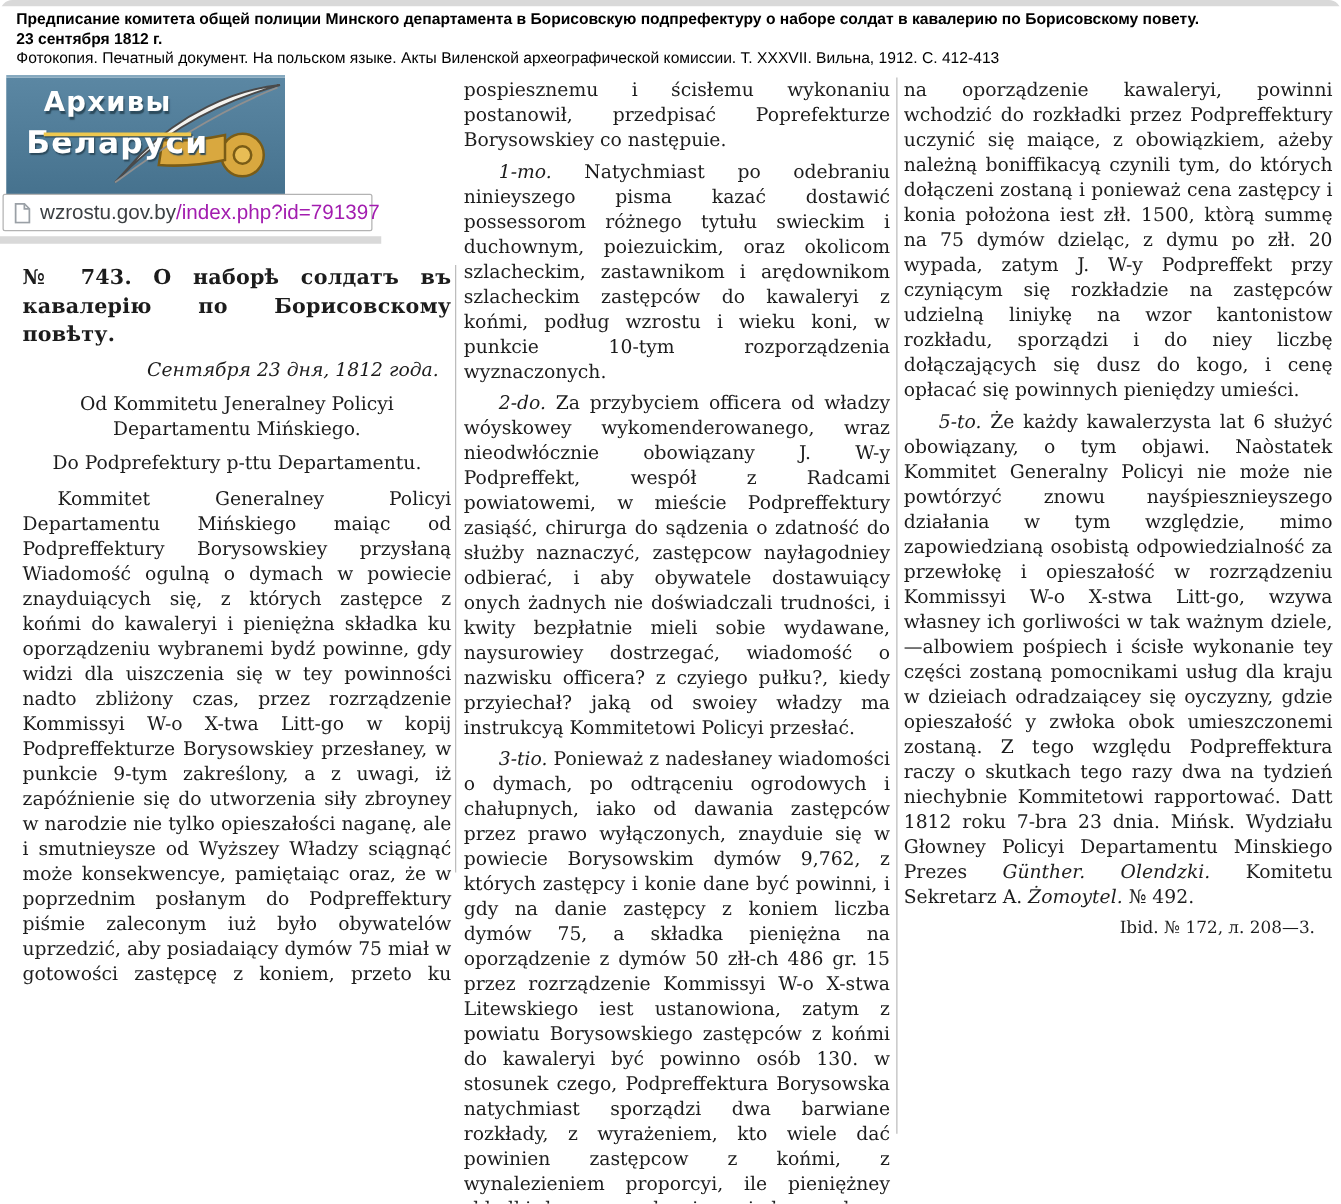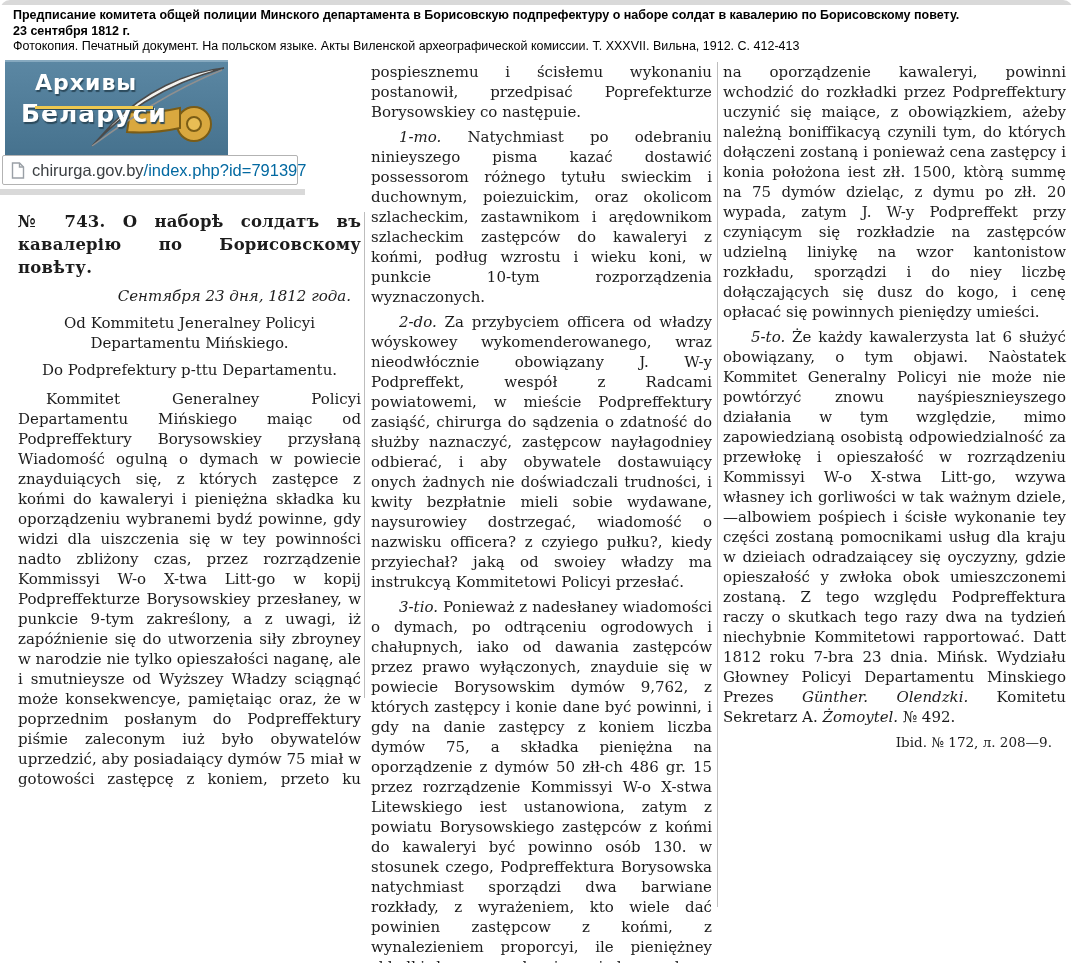--- a/index.html
+++ b/index.html
@@ -25,21 +25,21 @@
   .logo-underline{position:absolute;left:14px;top:36px;width:118px;height:3px;background:#eec84f;box-shadow:1px 1px 0 #2c4a5c;}
   .logo-line2{font-size:25px;letter-spacing:1px;margin-top:4px;}
 
   
   .urlbar{position:absolute;left:2px;top:155px;width:296px;height:30px;background:#fff;
           border:1px solid #b3b3b3;border-radius:2px;box-sizing:border-box;
           display:flex;align-items:center;padding-left:8px;cursor:text;}
   .urlbar .page-ic{margin-right:7px;flex:0 0 auto;}
   .url-text{font-size:16.5px;white-space:nowrap;}
   .url-domain{color:#3c4043;}
-  .url-path{color:#0369a1;}
+  .url-path{color:#a21caf;}
 
   
   .doc{position:absolute;left:0;top:0;width:1073px;height:963px;color:#1c1c1c;
        font-family:"DejaVu Serif","Liberation Serif",serif;}
   .col{position:absolute;text-align:justify;font-size:15px;line-height:20px;}
   .col1{left:18px;top:210px;width:343px;}
   .col2{left:371px;top:62px;width:341px;}
   .col3{left:723px;top:62px;width:343px;}
   .divider{position:absolute;width:1px;background:#9a9a9a;opacity:.65;}
   .divider1{left:364px;top:212px;height:486px;}
@@ -82,21 +82,21 @@
       <div class="logo-underline"></div>
       <div class="logo-line2">Беларуси</div>
     </div>
   </div>
 
   <div class="urlbar">
     <svg class="page-ic" width="14" height="17" viewBox="0 0 14 17" xmlns="http://www.w3.org/2000/svg">
       <path d="M1.5 1 h7 l4 4 v11 h-11 Z" fill="#ffffff" stroke="#9aa0a6" stroke-width="1.4"></path>
       <path d="M8.5 1 v4 h4" fill="none" stroke="#9aa0a6" stroke-width="1.4"></path>
     </svg>
-    <span class="url-text"><span class="url-domain">chirurga.gov.by</span><span class="url-path">/index.php?id=791397</span></span>
+    <span class="url-text"><span class="url-domain">wzrostu.gov.by</span><span class="url-path">/index.php?id=791397</span></span>
   </div>
 
   <div class="graystrip"></div>
 
   <div class="doc">
     <div class="divider divider1"></div>
     <div class="divider divider2"></div>
 
     <div class="col col1">
       <div class="doc-heading">№ 743. О наборѣ солдатъ въ кавалерію по Борисовскому повѣту.</div>
@@ -110,17 +110,17 @@
       <p class="para noindent">pospiesznemu i ścisłemu wykonaniu postanowił, przedpisać Poprefekturze Borysowskiey co następuie.</p>
       <p class="para"><i>1-mo.</i><span> Natychmiast po odebraniu ninieyszego pisma kazać dostawić possessorom różnego tytułu swieckim i duchownym, poiezuickim, oraz okolicom szlacheckim, zastawnikom i arędownikom szlacheckim zastępców do kawaleryi z końmi, podług wzrostu i wieku koni, w punkcie 10-tym rozporządzenia wyznaczonych.</span></p>
       <p class="para"><i>2-do.</i><span> Za przybyciem officera od władzy wóyskowey wykomenderowanego, wraz nieodwłócznie obowiązany J. W-y Podpreffekt, wespół z Radcami powiatowemi, w mieście Podpreffektury zasiąść, chirurga do sądzenia o zdatność do służby naznaczyć, zastępcow nayłagodniey odbierać, i aby obywatele dostawuiący onych żadnych nie doświadczali trudności, i kwity bezpłatnie mieli sobie wydawane, naysurowiey dostrzegać, wiadomość o nazwisku officera? z czyiego pułku?, kiedy przyiechał? jaką od swoiey władzy ma instrukcyą Kommitetowi Policyi przesłać.</span></p>
       <p class="para"><i>3-tio.</i><span> Ponieważ z nadesłaney wiadomości o dymach, po odtrąceniu ogrodowych i chałupnych, iako od dawania zastępców przez prawo wyłączonych, znayduie się w powiecie Borysowskim dymów 9,762, z których zastępcy i konie dane być powinni, i gdy na danie zastępcy z koniem liczba dymów 75, a składka pieniężna na oporządzenie z dymów 50 złł-ch 486 gr. 15 przez rozrządzenie Kommissyi W-o X-stwa Litewskiego iest ustanowiona, zatym z powiatu Borysowskiego zastępców z końmi do kawaleryi być powinno osób 130. w stosunek czego, Podpreffektura Borysowska natychmiast sporządzi dwa barwiane rozkłady, z wyrażeniem, kto wiele dać powinien zastępcow z końmi, z wynalezieniem proporcyi, ile pieniężney składki ku oporządzeniu z iednego dymu składać potrzeba, aby 50 dymów zamierzoną summę 486 złł. gr. 15 złożyć mogły, uczyniwszy takie rozkłady iedne w Podprefekturze zostawić, drugie z podpisaniem Radców do Kommitetu Generalney Policyi przysłać naymocniey zaleca się.</span></p>
 
     </div>
 
     <div class="col col3">
       <p class="para noindent">na oporządzenie kawaleryi, powinni wchodzić do rozkładki przez Podpreffektury uczynić się maiące, z obowiązkiem, ażeby należną boniffikacyą czynili tym, do których dołączeni zostaną i ponieważ cena zastępcy i konia położona iest złł. 1500, ktòrą summę na 75 dymów dzieląc, z dymu po złł. 20 wypada, zatym J. W-y Podpreffekt przy czyniącym się rozkładzie na zastępców udzielną liniykę na wzor kantonistow rozkładu, sporządzi i do niey liczbę dołączających się dusz do kogo, i cenę opłacać się powinnych pieniędzy umieści.</p>
       <p class="para"><i>5-to.</i><span> Że każdy kawalerzysta lat 6 służyć obowiązany, o tym objawi. Naòstatek Kommitet Generalny Policyi nie może nie powtórzyć znowu nayśpiesznieyszego działania w tym względzie, mimo zapowiedzianą osobistą odpowiedzialność za przewłokę i opieszałość w rozrządzeniu Kommissyi W-o X-stwa Litt-go, wzywa własney ich gorliwości w tak ważnym dziele,—albowiem pośpiech i ścisłe wykonanie tey części zostaną pomocnikami usług dla kraju w dzieiach odradzaiącey się oyczyzny, gdzie opieszałość y zwłoka obok umieszczonemi zostaną. Z tego względu Podpreffektura raczy o skutkach tego razy dwa na tydzień niechybnie Kommitetowi rapportować. Datt 1812 roku 7-bra 23 dnia. Mińsk. Wydziału Głowney Policyi Departamentu Minskiego Prezes </span><i>Günther. Olendzki.</i><span> Komitetu Sekretarz A. </span><i>Żomoytel.</i><span> № 492.</span></p>
-      <div class="footnote">Ibid. № 172, л. 208—9.</div>
+      <div class="footnote">Ibid. № 172, л. 208—3.</div>
     </div>
   </div>
 
 </div>
 
 </body></html>

